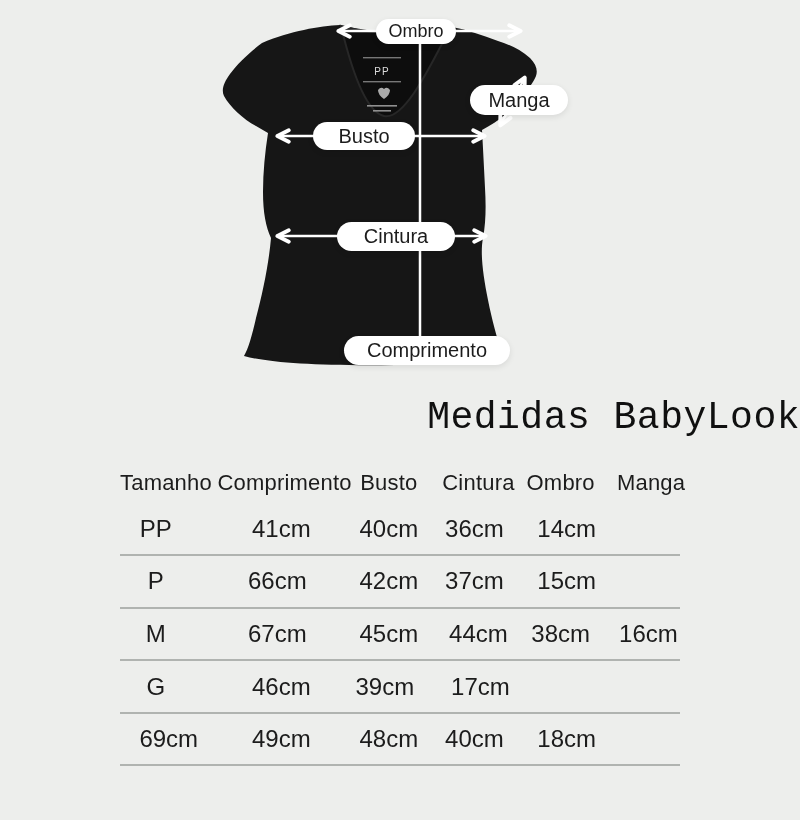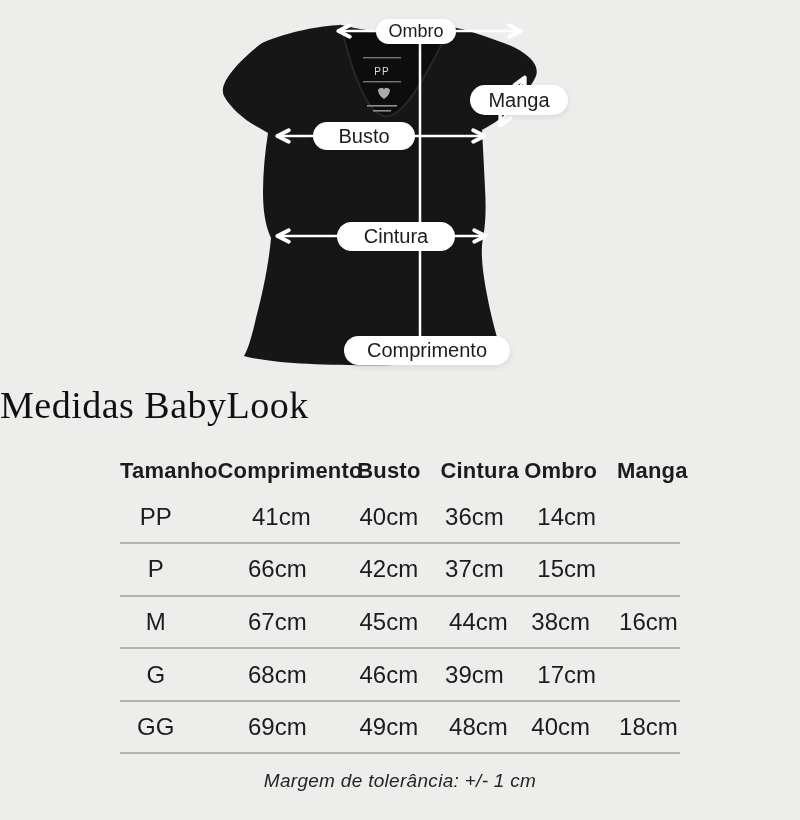--- a/index.html
+++ b/index.html
@@ -23,34 +23,34 @@
     border-radius:999px;font-weight:500;white-space:nowrap;
     box-shadow:0 2px 6px rgba(0,0,0,.09);
   }
   #pill-ombro{left:376px;top:19px;width:80px;height:25px;font-size:18px}
   #pill-manga{left:470px;top:85px;width:98px;height:30px;font-size:20px}
   #pill-busto{left:313px;top:122px;width:102px;height:28px;font-size:20px}
   #pill-cintura{left:337px;top:222px;width:118px;height:29px;font-size:20px}
   #pill-comprimento{left:344px;top:336px;width:166px;height:29px;font-size:20px}
   
   h1{
-    margin:4px 0 0;text-align:left;
-    font-family:Liberation Serif, serif;
+    margin:16px 0 0;text-align:right;
+    font-family:Liberation Mono, monospace;
     font-weight:500;font-size:38px;line-height:1.25;color:#101010;
     letter-spacing:.5px;
   }
   
   .table-wrap{width:560px;margin:20px auto 0}
   .srow{
     display:grid;
     grid-template-columns:17.4% 21.4% 17% 15% 15.8% 13.4%;
     align-items:center;
   }
   .srow .cell{text-align:center;white-space:nowrap}
-  .head-row{height:42px;font-weight:700;font-size:22px;letter-spacing:.2px}
+  .head-row{height:42px;font-weight:400;font-size:22px;letter-spacing:.2px}
   .data-row{height:52.6px;font-size:24px;border-bottom:2px solid var(--divider)}
   .size-col{padding-right:26px}
   .col3,.col4{padding-left:8px}
   .col6{padding-left:12px}
   
   .tolerance{
     margin-top:16px;text-align:center;font-style:italic;
     font-size:19px;color:#242424;letter-spacing:.3px;
   }
 </style>
@@ -140,30 +140,27 @@
         <div class="srow data-row">
           <div class="cell size-col">M</div>
           <div class="cell">67cm</div>
           <div class="cell col3">45cm</div>
           <div class="cell col4">44cm</div>
           <div class="cell">38cm</div>
           <div class="cell col6">16cm</div>
         </div>
         <div class="srow data-row">
           <div class="cell size-col">G</div>
-          <div class="cell">68cm</div>
           <div class="cell col4">46cm</div>
           <div class="cell">39cm</div>
           <div class="cell col6">17cm</div>
         </div>
         <div class="srow data-row">
-          <div class="cell size-col">GG</div>
           <div class="cell">69cm</div>
           <div class="cell col3">49cm</div>
           <div class="cell col4">48cm</div>
           <div class="cell">40cm</div>
           <div class="cell col6">18cm</div>
         </div>
       </div>
   </div>
 
-  <div class="tolerance">Margem de tolerância: +/- 1 cm</div>
 </div>
 
 </body></html>

